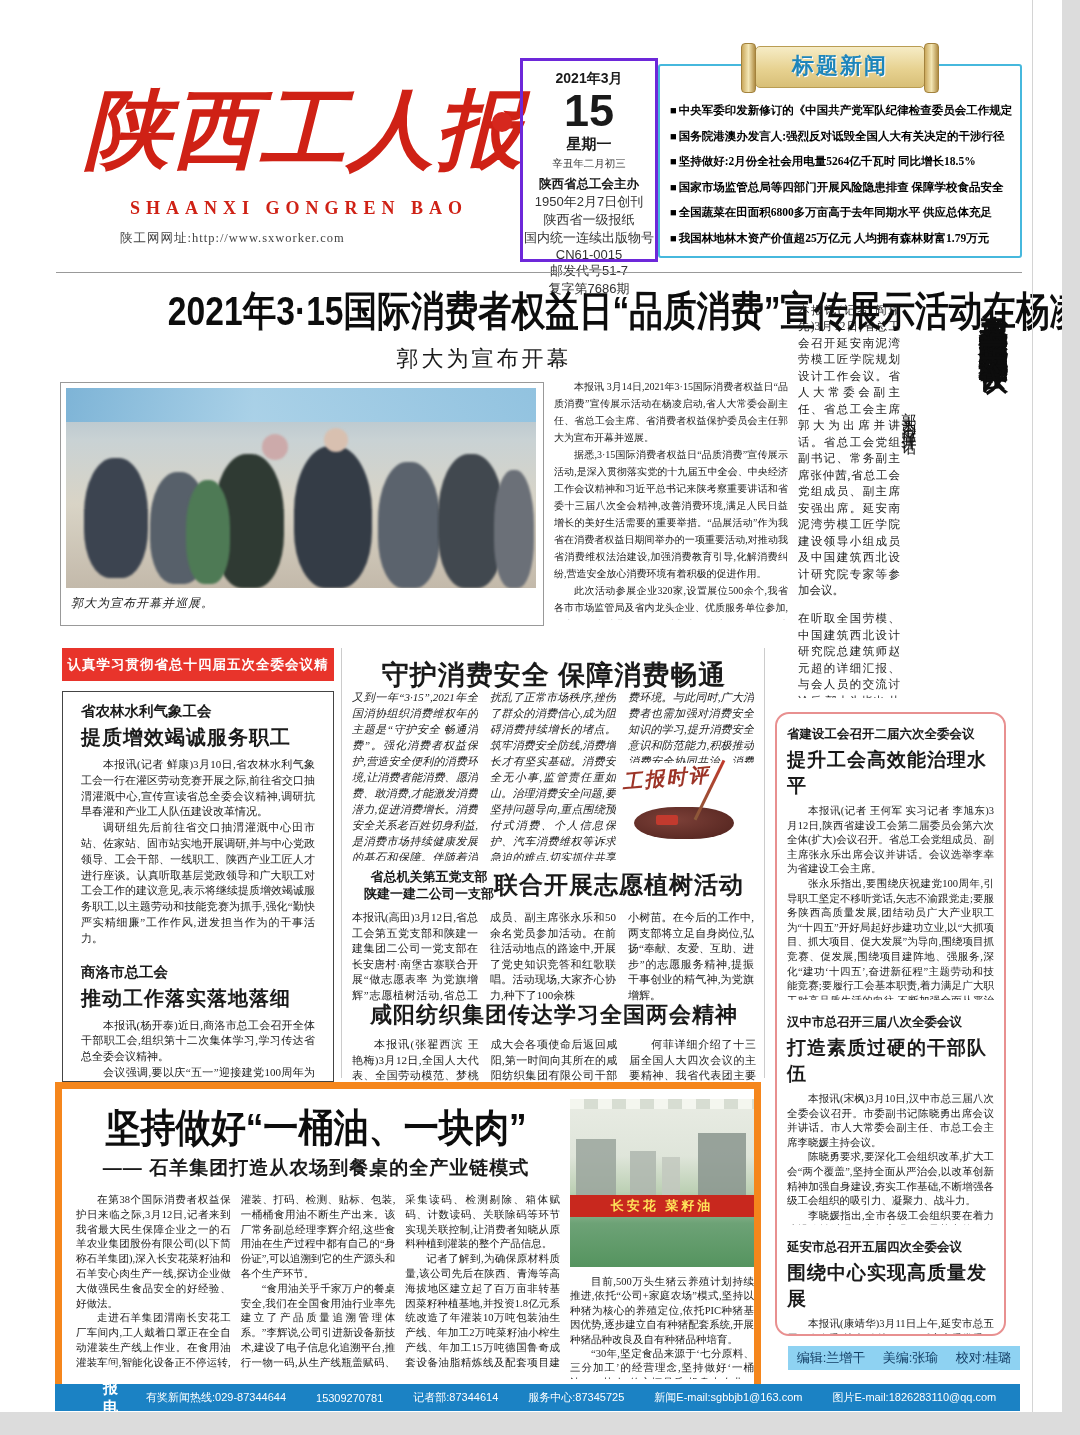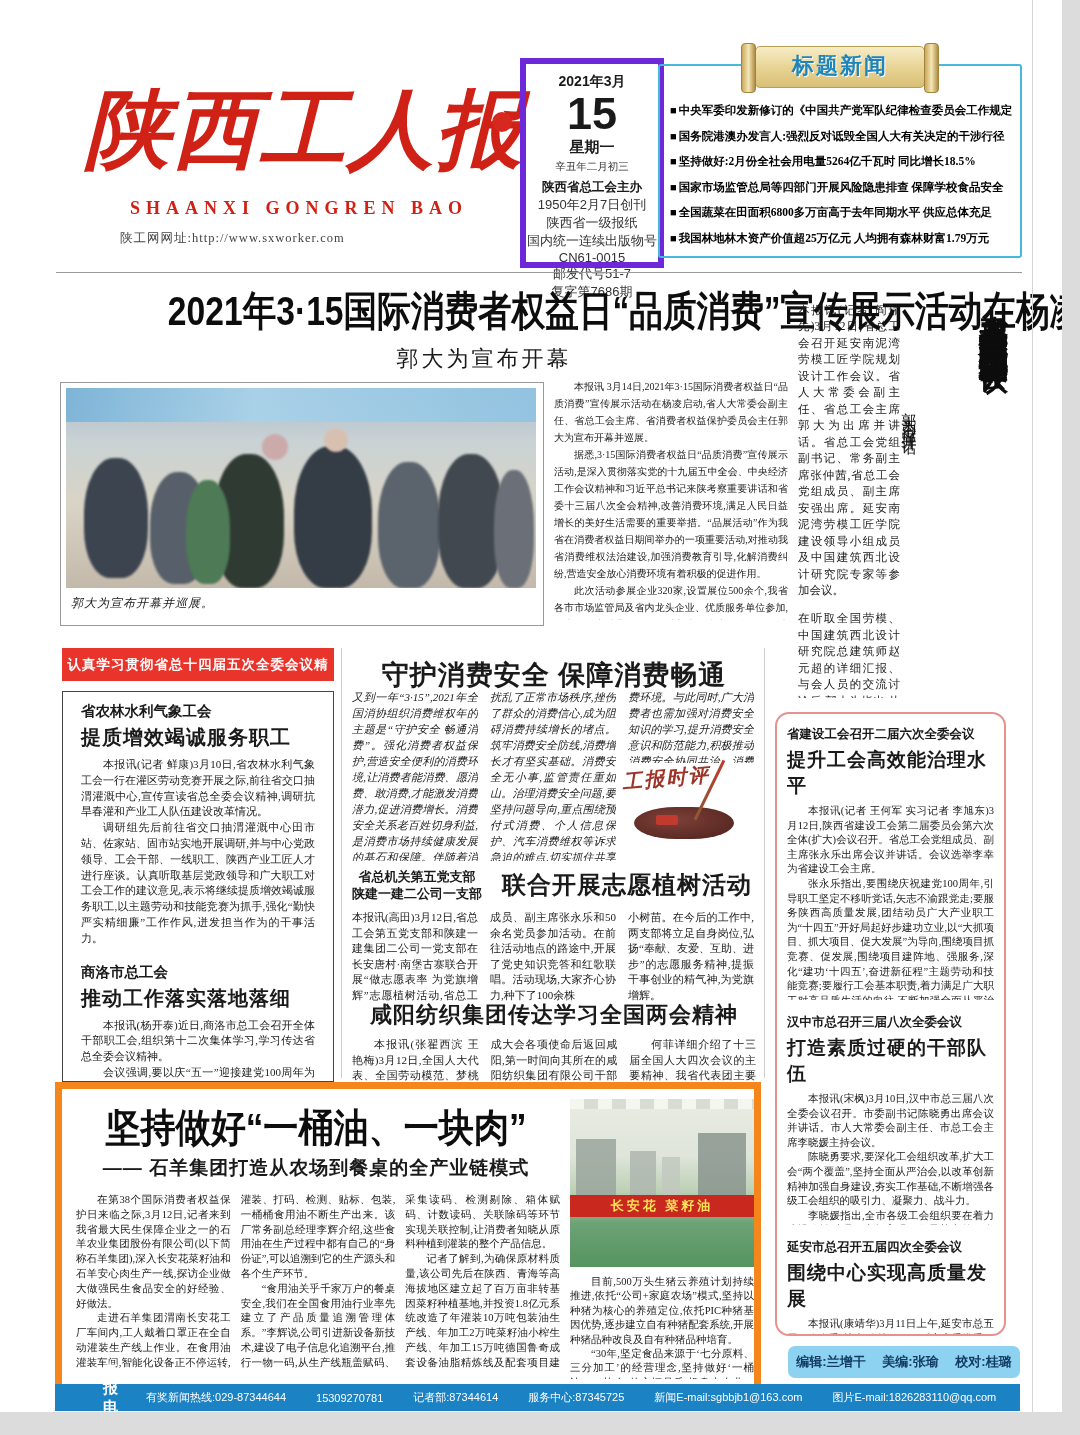--- a/index.html
+++ b/index.html
@@ -6,21 +6,21 @@
   .sheet{position:relative;width:1080px;height:1435px;background:#ffffff;overflow:hidden;
          font-family:"Liberation Serif",serif;color:#1a1a1a;}
   
   .masthead-title{position:absolute;left:84px;top:62px;width:430px;height:136px;
     font-size:86px;line-height:136px;font-weight:bold;font-style:italic;color:#cf2115;
     letter-spacing:2px;white-space:nowrap;text-align:center;}
   .masthead-pinyin{position:absolute;left:84px;top:198px;width:430px;text-align:center;
     color:#cf2115;font-weight:bold;font-size:18px;letter-spacing:6px;font-family:"Liberation Serif",serif;}
   .masthead-site{position:absolute;left:120px;top:230px;font-size:12.5px;color:#444;letter-spacing:1px;}
   .masthead-seal{position:absolute;left:492px;top:112px;width:20px;height:20px;border-radius:50%;background:#d6281e;}
-  .datebox{position:absolute;left:520px;top:58px;width:132px;height:198px;border:6px solid #6d28d9;
+  .datebox{position:absolute;left:520px;top:58px;width:132px;height:198px;border:3px solid #6d28d9;
     text-align:center;font-family:"Liberation Sans",sans-serif;}
   .datebox .dmonth{font-size:14px;margin-top:9px;font-weight:600;}
   .datebox .dday{font-size:45px;font-weight:bold;line-height:46px;font-family:"Liberation Sans",sans-serif;}
   .datebox .dweek{font-size:15px;font-weight:bold;margin-top:1px;}
   .datebox .dlunar{font-size:10.5px;color:#333;margin-top:3px;}
   .datebox .dorg{font-size:12.5px;font-weight:bold;margin-top:5px;}
   .datebox .dsmall{font-size:13px;color:#333;}
   .newsbox{position:absolute;left:658px;top:64px;width:360px;height:190px;border:2px solid #46b8dd;border-radius:3px;}
   .scroll-banner{position:absolute;left:50%;top:-20px;transform:translateX(-50%);width:168px;height:40px;
     background:linear-gradient(180deg,#f6ecc6,#e7d291 55%,#d8bf77);border:1px solid #b99d53;border-radius:5px;
@@ -67,21 +67,21 @@
   .commentary{position:absolute;left:352px;top:645px;width:404px;height:222px;}
   .commentary h2{margin:12px;text-align:center;font-family:"Liberation Sans",sans-serif;font-size:27px;font-weight:800;letter-spacing:1px;}
   .ccols{position:absolute;left:0;top:44px;display:flex;gap:12px;}
   .col{width:126px;height:172px;overflow:hidden;font-size:11px;line-height:16px;text-align:justify;font-style:italic;}
   .stamp{position:absolute;right:2px;top:118px;width:132px;height:100px;background:#fff;}
   .stamp-text{font-size:20px;font-weight:bold;font-style:italic;color:#9c3427;transform:rotate(-5deg);letter-spacing:2px;}
   .inkstone{position:absolute;left:12px;top:44px;width:100px;height:32px;background:radial-gradient(ellipse at 40% 40%,#7c4038,#4e211c);border-radius:50%/60%;}
   .ink{position:absolute;left:34px;top:52px;width:22px;height:10px;background:#c23a2e;border-radius:2px;}
   .pen{position:absolute;left:86px;top:-6px;width:2.5px;height:66px;background:linear-gradient(#c0392b,#8a5a3a);transform:rotate(26deg);}
   .treeplant{position:absolute;left:352px;top:868px;width:404px;}
-  .tp-head{display:flex;align-items:center;justify-content:flex-start;gap:20px;}
+  .tp-head{display:flex;align-items:center;justify-content:center;gap:0;}
   .tp-orgs{font-family:"Liberation Sans",sans-serif;font-size:13px;font-weight:bold;text-align:center;line-height:17px;}
   .tp-title{font-family:Liberation Mono, monospace;font-size:24px;font-weight:800;letter-spacing:1px;}
   .tcols{display:flex;gap:12px;margin-top:8px;}
   .tcol{width:126px;height:92px;overflow:hidden;font-size:11px;line-height:15.6px;text-align:justify;}
   .xianyang{position:absolute;left:352px;top:1000px;width:404px;}
   .xy-title{margin:0;text-align:center;font-family:"Liberation Sans",sans-serif;font-size:22px;font-weight:800;letter-spacing:1px;}
   .xy-body{margin-top:7px;height:72px;overflow:hidden;column-count:3;column-gap:12px;font-size:11px;line-height:15.6px;text-align:justify;}
   .xy-body p{margin:0;text-indent:2em;}
   .right-box{position:absolute;left:775px;top:712px;width:231px;height:624px;border:2px solid #e89090;border-radius:14px;
     padding:12px 10px;box-sizing:border-box;overflow:hidden;}
@@ -102,23 +102,23 @@
   .sy-cols p{margin:0;text-indent:2em;}
   .sy-photo{position:absolute;left:508px;top:10px;width:184px;height:168px;overflow:hidden;
     background:linear-gradient(180deg,#e9ece4 0%,#dfe5da 34%,#bcd0b4 55%,#6da276 74%,#55945f 100%);}
   .sy-machine{position:absolute;background:#9aa49c;opacity:.85;}
   .sy-banner{position:absolute;left:0;top:96px;width:100%;height:22px;background:#c8281e;color:#ffe35a;
     font-family:"Liberation Sans",sans-serif;font-weight:bold;font-size:13px;text-align:center;line-height:22px;letter-spacing:3px;}
   .sy-side{position:absolute;left:508px;top:186px;width:184px;height:104px;overflow:hidden;
     font-size:10.5px;line-height:14.4px;text-align:justify;}
   .sy-side p{margin:0;text-indent:2em;}
   
-  .editor-bar{position:absolute;left:788px;top:1346px;width:232px;height:32px;background:#8ed2f2;
+  .editor-bar{position:absolute;left:788px;top:1346px;width:232px;height:24px;background:#8ed2f2;
     display:flex;justify-content:space-around;align-items:center;
-    font-family:"Liberation Sans",sans-serif;font-size:13px;font-weight:bold;color:#123c63;border-radius:7px;}
+    font-family:"Liberation Sans",sans-serif;font-size:13px;font-weight:normal;color:#123c63;}
   .phone-bar{position:absolute;left:55px;top:1384px;width:965px;height:27px;background:#1b82c4;color:#fff;
     display:flex;align-items:center;font-family:"Liberation Sans",sans-serif;}
   .phone-label{font-size:15px;font-weight:bold;margin:0 26px 0 48px;letter-spacing:2px;font-family:"Liberation Serif",serif;}
   .phone-item{font-size:11px;margin-right:30px;white-space:nowrap;}
   .fold-line{position:absolute;left:1032px;top:0;width:1px;height:1412px;background:#d4d4d4;}
   .edge-right{position:absolute;left:1062px;top:0;width:18px;height:1435px;background:#dcdcdc;}
   .edge-bottom{position:absolute;left:0;top:1412px;width:1080px;height:23px;background:#dcdcdc;}
 </style>
 </head>
 <body>

